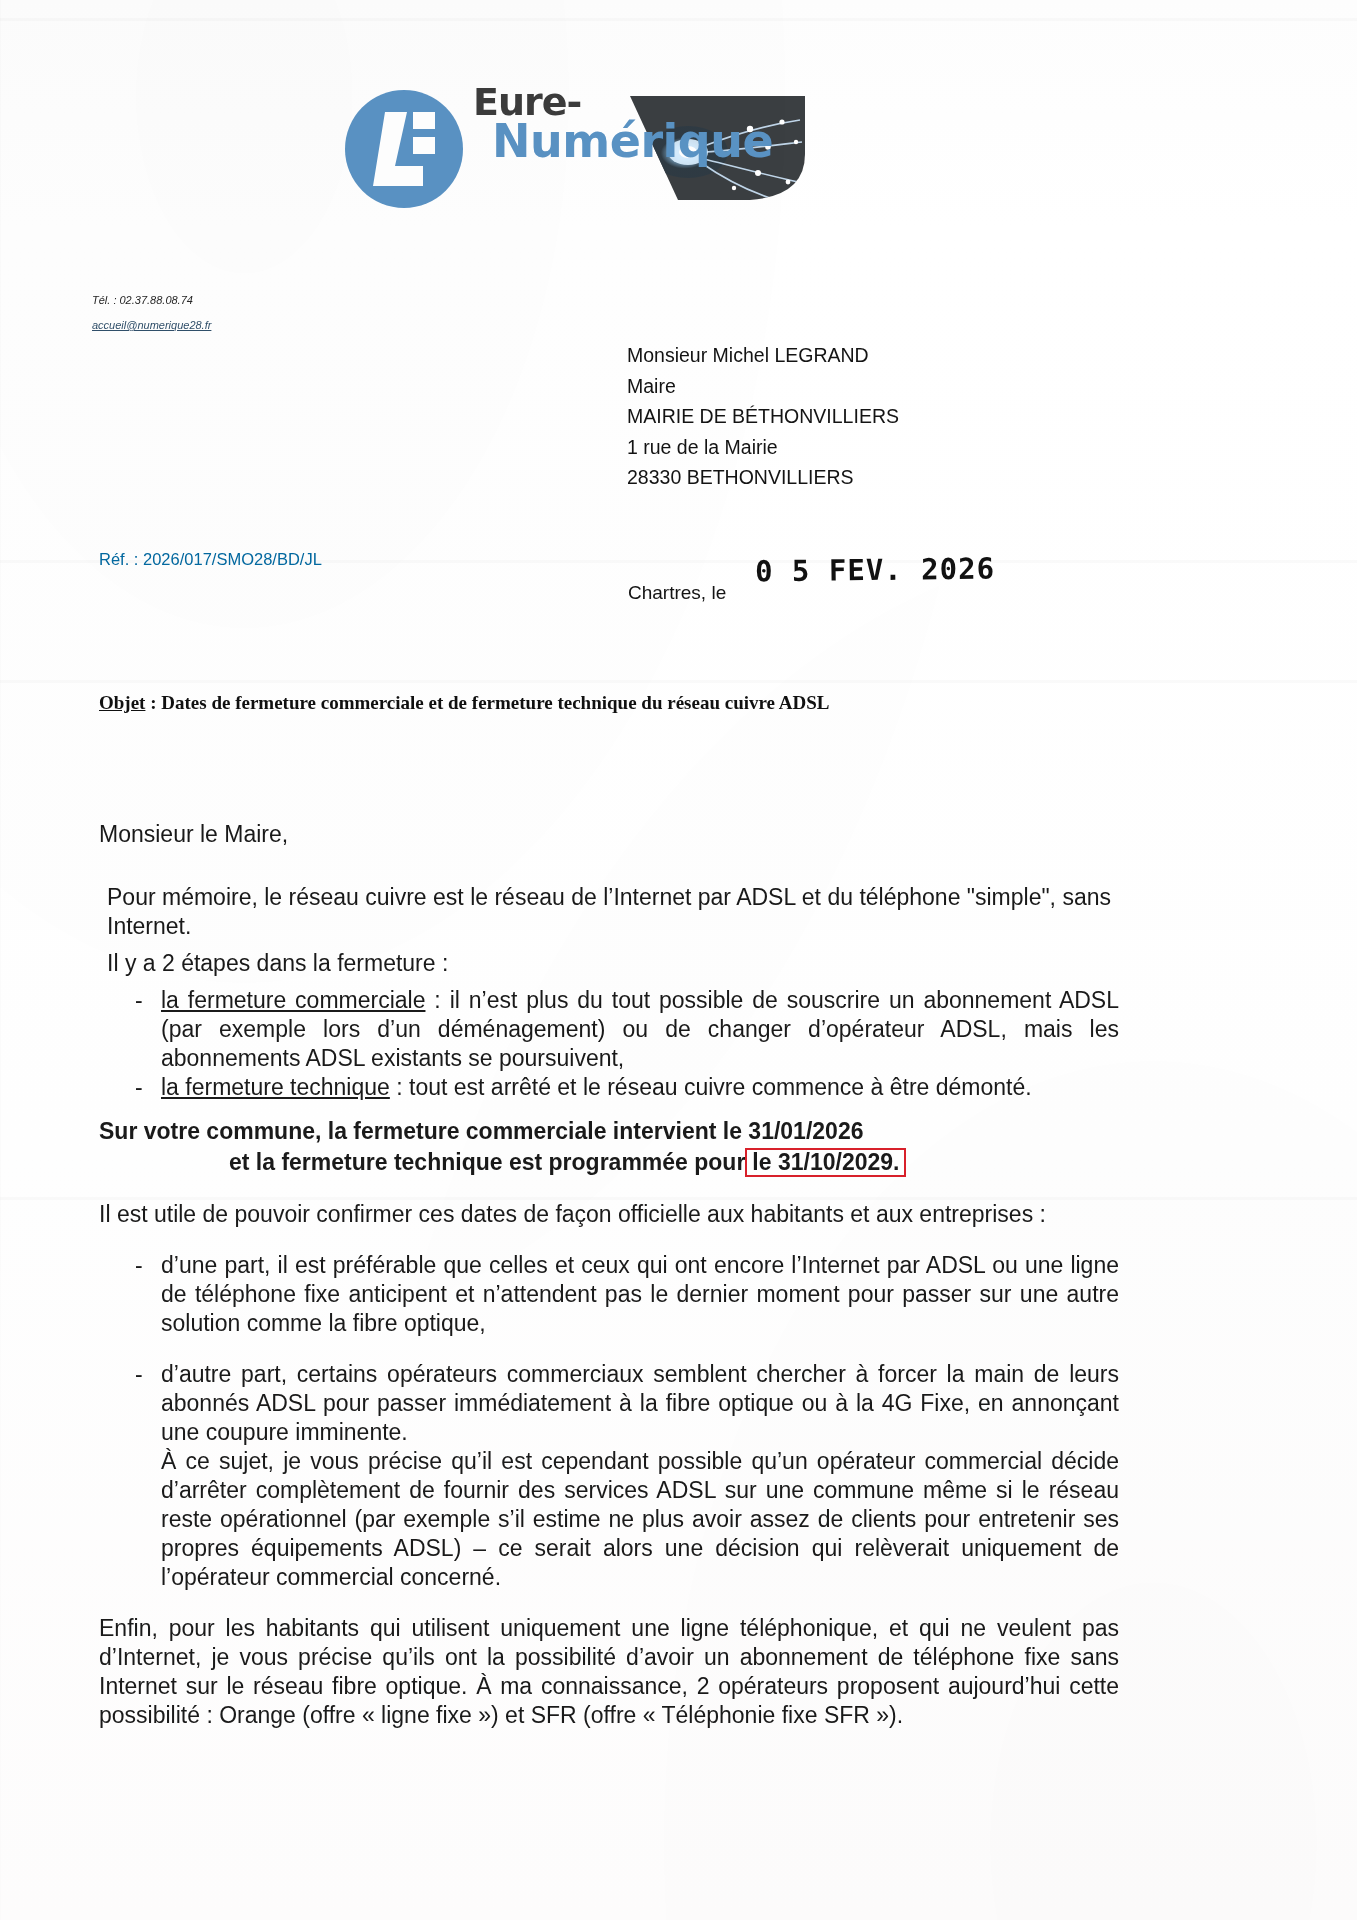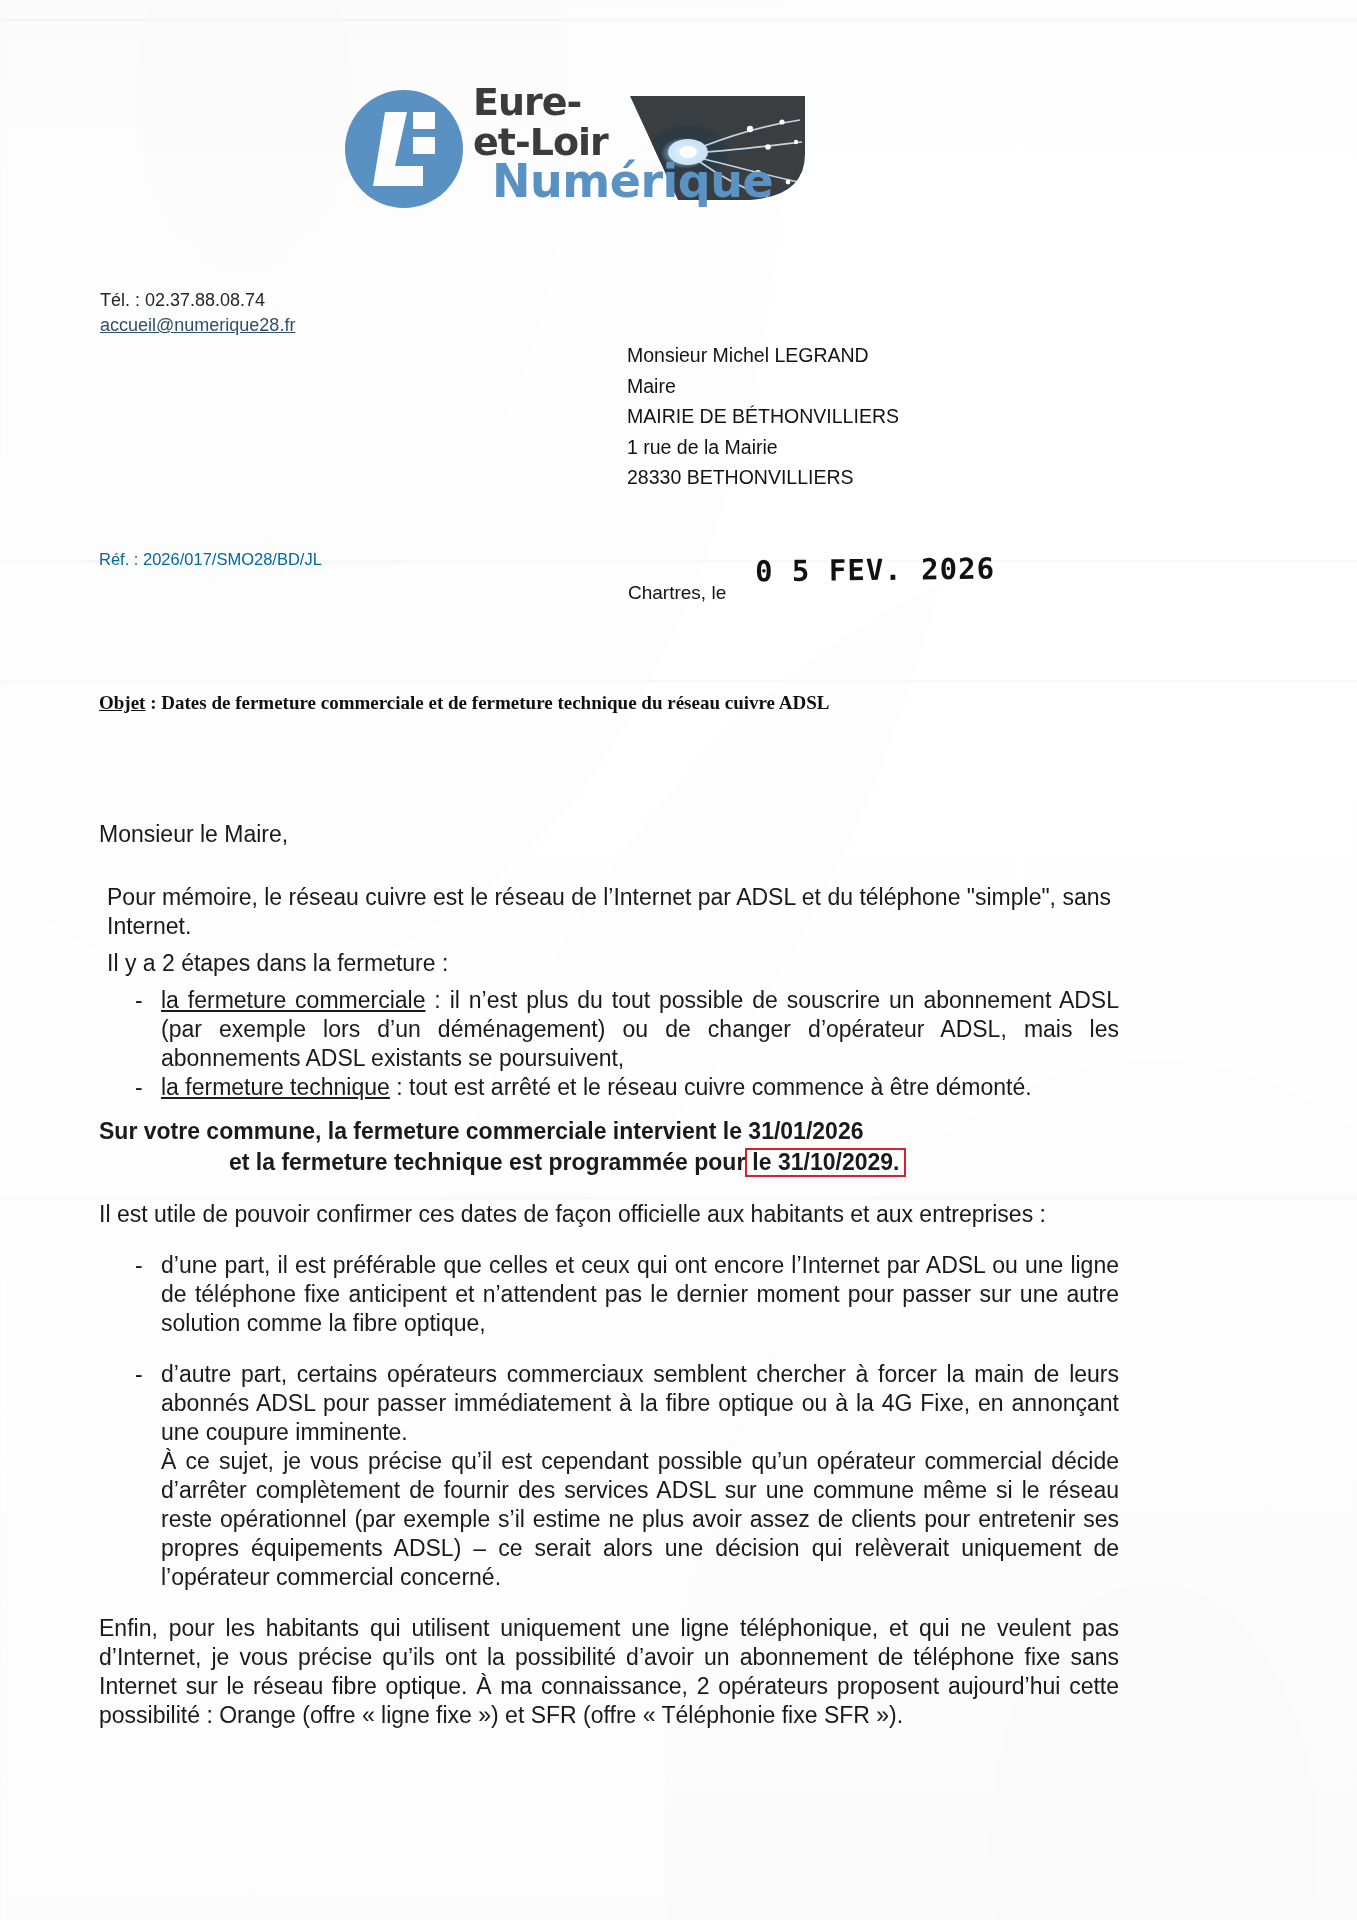--- a/index.html
+++ b/index.html
@@ -95,25 +95,26 @@
     left: 255px;
     top: 14px;
     width: 205px;
     height: 110px;
     overflow: hidden;
   }
 
   
   .contact {
     position: absolute;
-    left: 100px;
+    left: 92px;
     top: 288px;
-    font-size: 18px;
+    font-size: 11px;
     line-height: 25px;
     color: #262626;
+    font-style: italic;
   }
   .contact .mail {
     color: #31506b;
     text-decoration: underline;
     display: inline-block;
   }
 
   
   .address {
     position: absolute;
@@ -274,21 +275,20 @@
         <g fill="#ffffff">
           <polygon points="40,22 62,22 50,76 78,76 78,96 28,96"></polygon>
           <rect x="68" y="22" width="22" height="17"></rect>
           <rect x="68" y="47" width="22" height="17"></rect>
         </g>
       </svg>
     </div>
 
     <div class="logo-text">
       <div class="logo-line1">Eure-</div>
-      <div class="logo-line2">et-Loir</div>
       <div class="logo-line3">Numérique</div>
     </div>
   </div>
 
   <div class="contact">
     <div>Tél. : 02.37.88.08.74</div>
     <div class="mail">accueil@numerique28.fr</div>
   </div>
 
   <div class="address">

